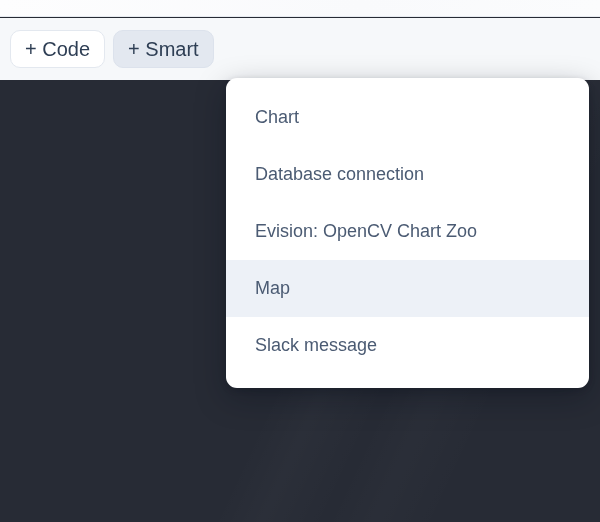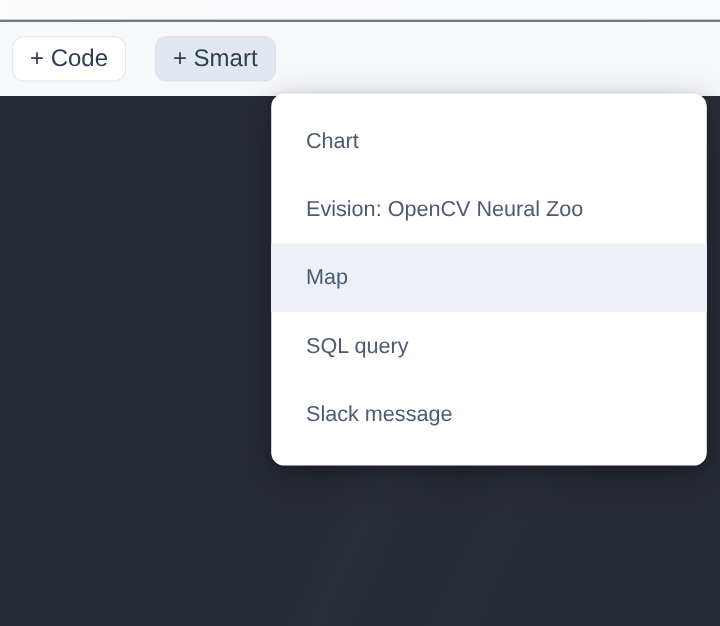--- a/index.html
+++ b/index.html
@@ -15,21 +15,21 @@
     position: absolute; top: 0; left: 0; width: 600px; height: 17px;
     background: linear-gradient(100deg, #fdfdfe 0%, #f9fafc 60%, #fbfcfd 100%);
     border-bottom: 1px solid #e7ebf0;
   }
 
   
   .toolbar {
     position: absolute; top: 18px; left: 0; width: 600px; height: 62px;
     background: #f6f8fa;
     display: flex; align-items: center;
-    padding-left: 10px; gap: 24px;
+    padding-left: 10px; gap: 8px;
   }
   .btn {
     height: 38px;
     padding: 0 14px;
     display: inline-flex; align-items: center; justify-content: center;
     font-size: 20px; font-weight: 500; color: #2e3e54;
     background: #ffffff;
     border: 1px solid #e3e8ef;
     border-radius: 10px;
     cursor: pointer;
@@ -79,17 +79,17 @@
   <button class="btn">+ Code</button>
   <button class="btn active">+ Smart</button>
 </div>
 
 <div class="editor">
   <div class="sheen"></div>
 </div>
 
 <div class="menu">
   <div class="menu-item">Chart</div>
-  <div class="menu-item">Evision: OpenCV Neural Zoo</div>
+  <div class="menu-item">Database connection</div>
+  <div class="menu-item">Evision: OpenCV Chart Zoo</div>
   <div class="menu-item highlighted">Map</div>
-  <div class="menu-item">SQL query</div>
   <div class="menu-item">Slack message</div>
 </div>
 
 </body></html>

